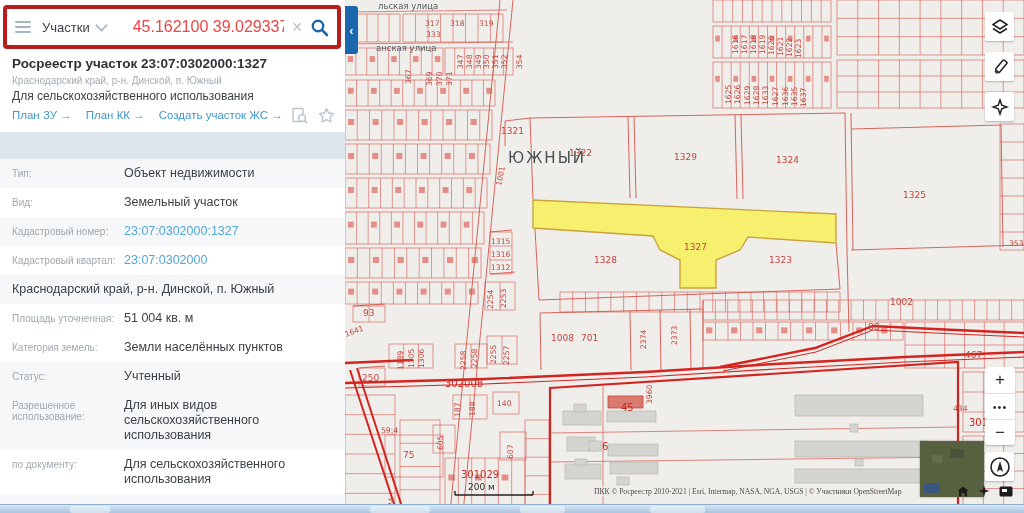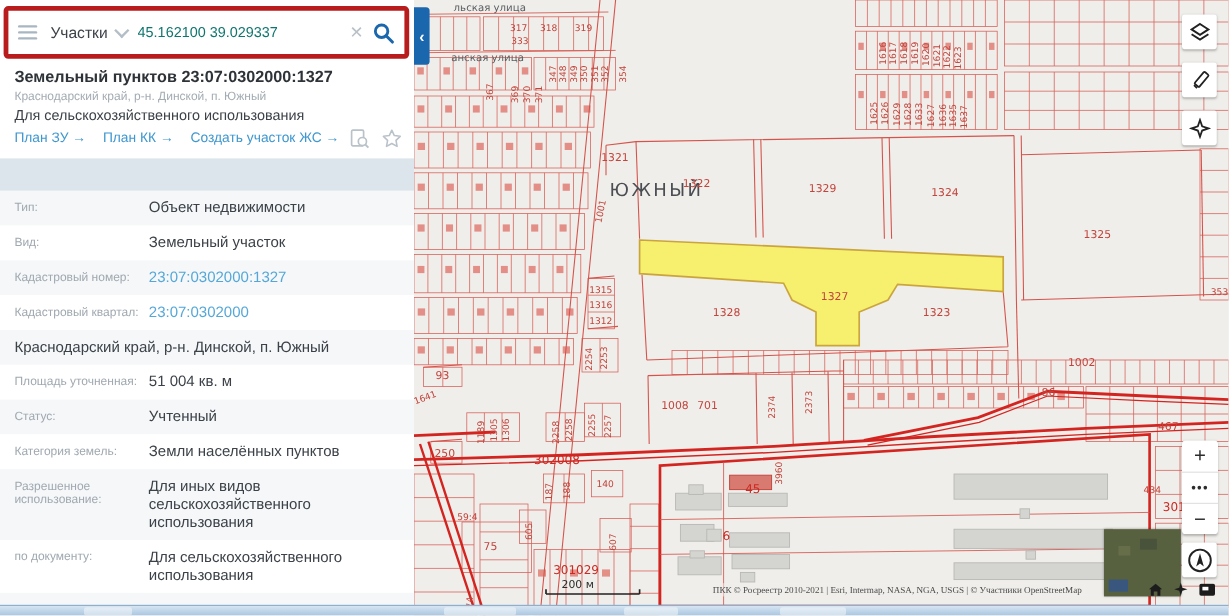--- a/index.html
+++ b/index.html
@@ -9,21 +9,21 @@
 
   
   #panel{position:absolute;left:0;top:0;width:345px;height:504px;background:#fff;z-index:5;}
   #searchbar{position:absolute;left:3px;top:5px;width:338px;height:44px;border:4px solid #b91c1c;
              border-radius:4px;background:#fff;display:flex;align-items:center;padding:0 8px;gap:7px;}
   .hamb{width:16px;display:flex;flex-direction:column;gap:3px;cursor:pointer;}
   .hamb span{height:2px;background:#a8b6c2;border-radius:1px;}
   #cat{font-size:13px;color:#3c4248;margin-left:4px;}
   .chev{width:9px;height:9px;border-right:2px solid #b3bec7;border-bottom:2px solid #b3bec7;
         transform:rotate(45deg);margin-top:-4px;}
-  #query{flex:1;font-size:12px;color:#0f766e;margin-left:2px;white-space:nowrap;overflow:hidden;}
+  #query{flex:1;font-size:16px;color:#ef4444;margin-left:20px;white-space:nowrap;overflow:hidden;}
   .clearx{color:#b9c1c8;font-size:14px;line-height:1;cursor:pointer;}
   .mag{flex:0 0 auto;}
 
   #ptitle{position:absolute;left:12px;top:56px;width:320px;font-size:13.5px;font-weight:bold;color:#2e3338;}
   #psub{position:absolute;left:12px;top:75px;width:320px;font-size:10px;color:#a4acb3;}
   #pusage{position:absolute;left:12px;top:89px;width:320px;font-size:12px;color:#3c4248;}
   #plinks{position:absolute;left:12px;top:109px;width:276px;display:flex;gap:14px;}
   .plink{font-size:11.5px;color:#3f97cf;text-decoration:none;white-space:nowrap;cursor:pointer;text-align:right;}
   #hdricons{position:absolute;right:10px;top:107px;display:flex;gap:10px;align-items:center;}
 
@@ -92,21 +92,21 @@
       <span id="cat">Участки</span>
       <span class="chev"></span>
       <span id="query">45.162100 39.029337</span>
       <span class="clearx">✕</span>
       <svg class="mag" width="19" height="19" viewBox="0 0 19 19">
         <circle cx="8" cy="8" r="5.2" fill="none" stroke="#1b67ae" stroke-width="2.4"></circle>
         <line x1="12" y1="12" x2="17" y2="17" stroke="#1b67ae" stroke-width="2.6" stroke-linecap="round"></line>
       </svg>
     </div>
 
-    <div id="ptitle">Земельный пунктов 23:07:0302000:1327</div>
+    <div id="ptitle">Росреестр участок 23:07:0302000:1327</div>
     <div id="psub">Краснодарский край, р-н. Динской, п. Южный</div>
     <div id="pusage">Для сельскохозяйственного использования</div>
     <div id="plinks">
         <a class="plink">План ЗУ →</a>
         <a class="plink">План КК →</a>
         <a class="plink">Создать участок ЖС →</a>
       </div>
     <div id="hdricons">
       <svg width="17" height="17" viewBox="0 0 17 17">
         <rect x="2" y="1.5" width="10" height="13" rx="1" fill="none" stroke="#b9c2c9" stroke-width="1.4"></rect>
@@ -140,27 +140,27 @@
           <div class="flabel">Кадастровый квартал:</div>
           <div class="fvalue link">23:07:0302000</div>
         </div>
         <div class="frow alt">
           <div class="fvalue">Краснодарский край, р-н. Динской, п. Южный</div>
         </div>
         <div class="frow">
           <div class="flabel">Площадь уточненная:</div>
           <div class="fvalue">51 004 кв. м</div>
         </div>
+        <div class="frow">
+          <div class="flabel">Категория земель:</div>
+          <div class="fvalue">Земли населённых пунктов</div>
+        </div>
         <div class="frow alt">
           <div class="flabel">Статус:</div>
           <div class="fvalue">Учтенный</div>
-        </div>
-        <div class="frow">
-          <div class="flabel">Категория земель:</div>
-          <div class="fvalue">Земли населённых пунктов</div>
         </div>
         <div class="frow alt">
           <div class="flabel">Разрешенное использование:</div>
           <div class="fvalue">Для иных видов сельскохозяйственного использования</div>
         </div>
         <div class="frow">
           <div class="flabel">по документу:</div>
           <div class="fvalue">Для сельскохозяйственного использования</div>
         </div>
         <div class="frow alt"></div>

